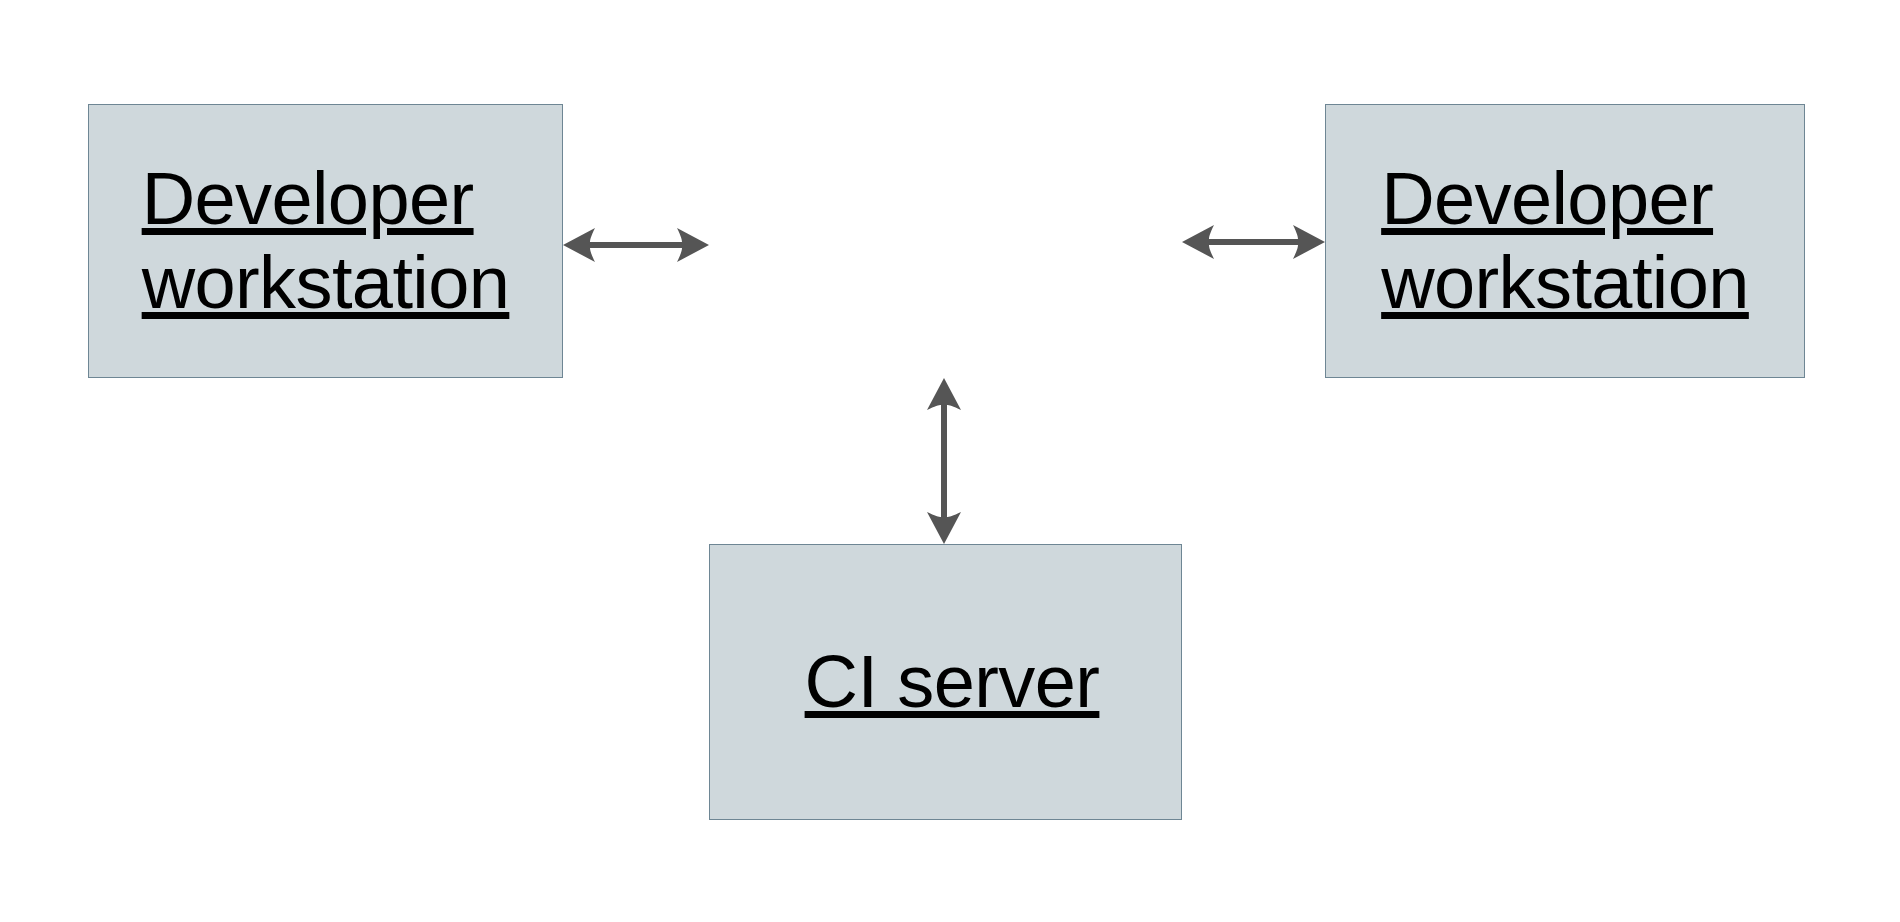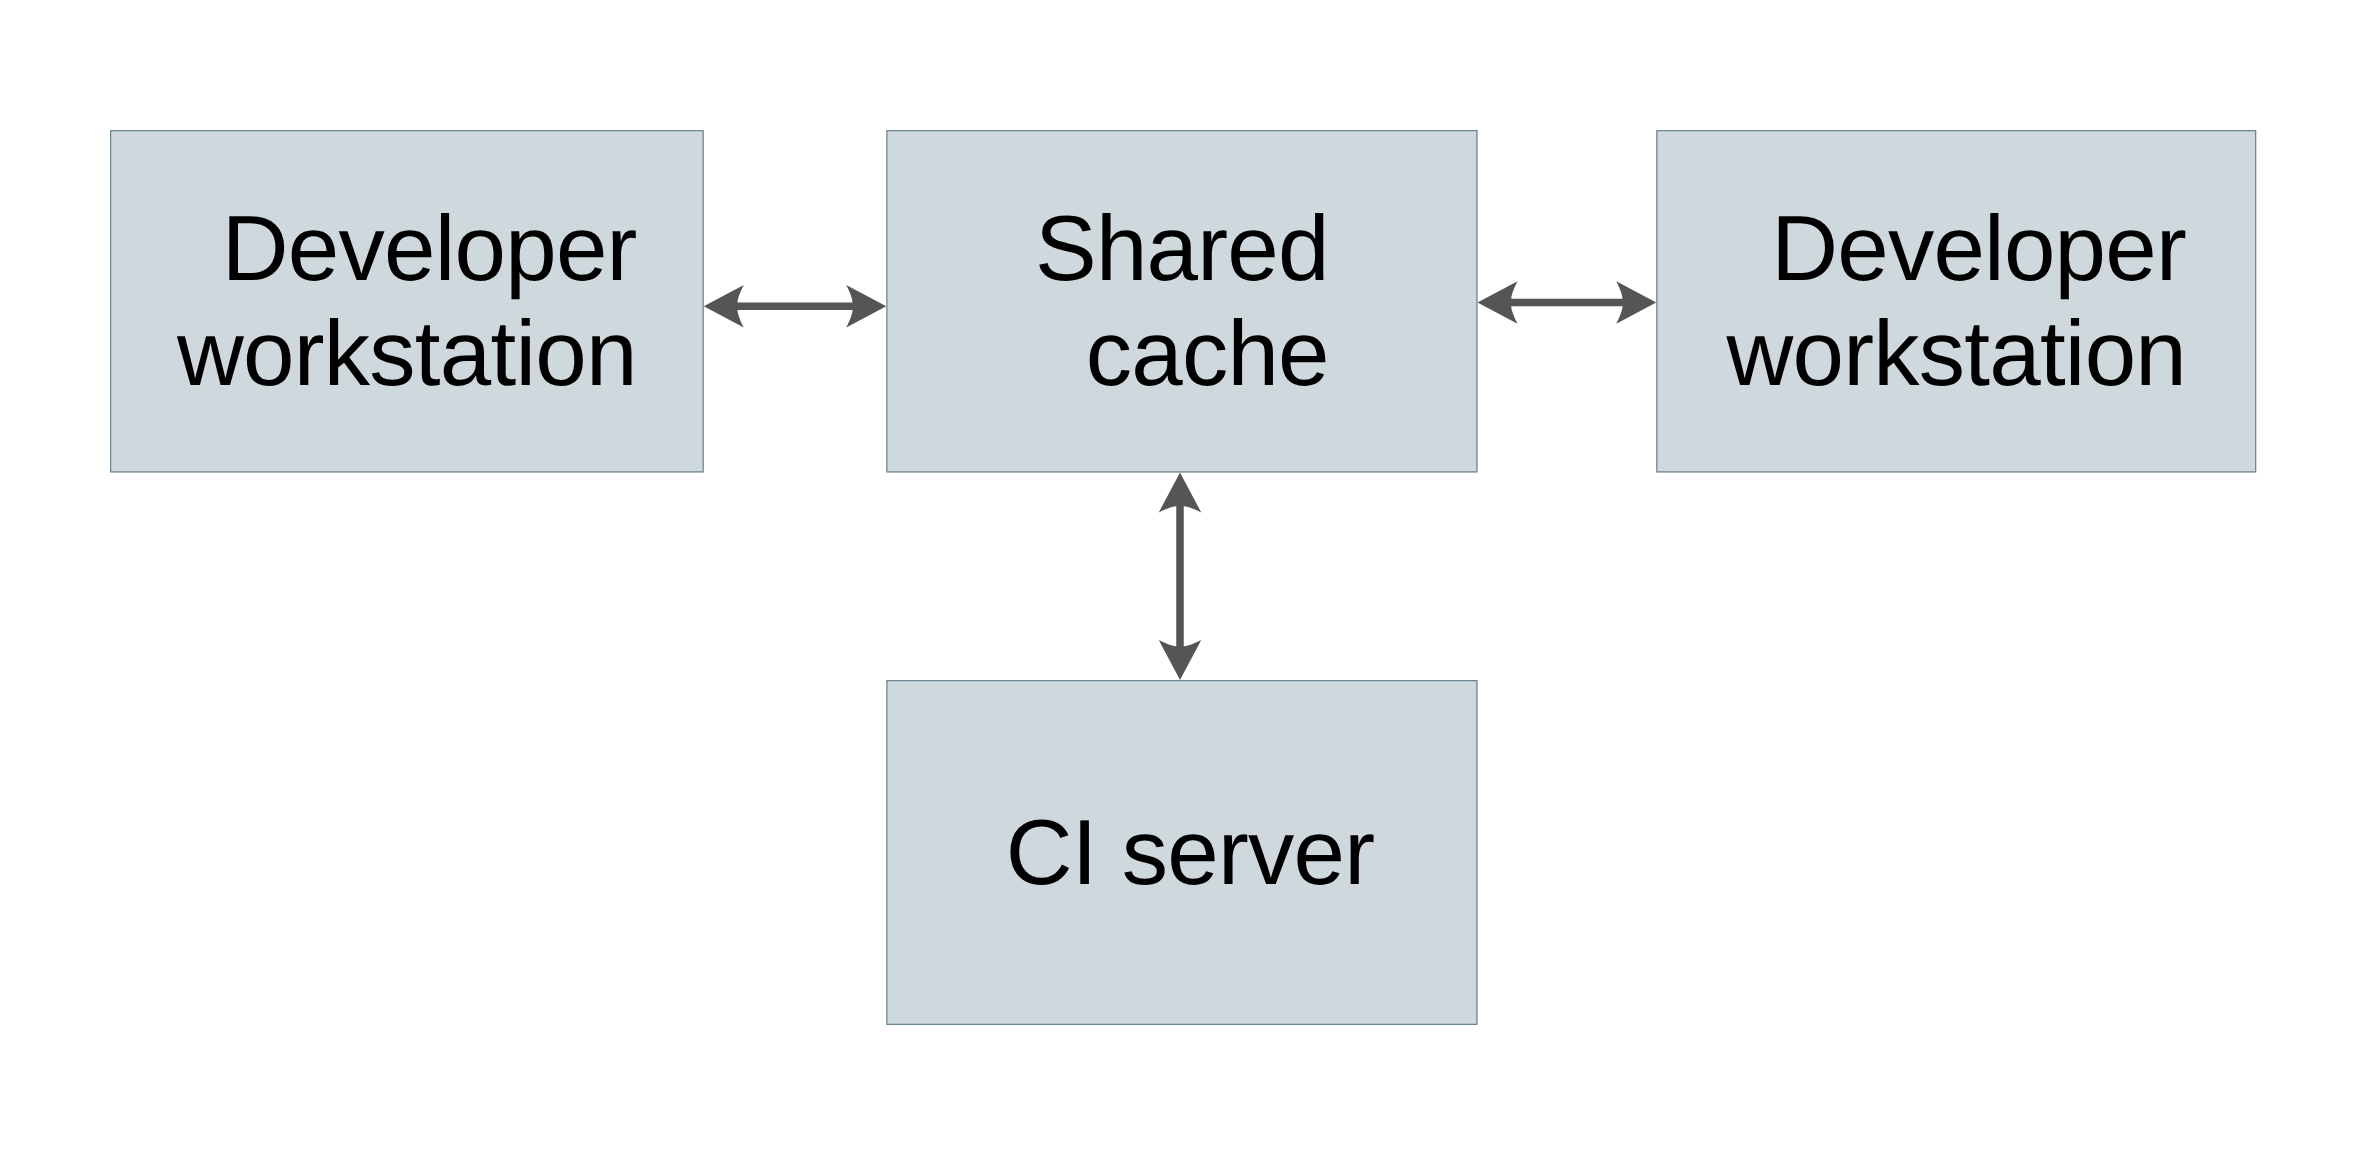--- a/index.html
+++ b/index.html
@@ -18,21 +18,22 @@
     overflow: hidden;
   }
   .node {
     position: absolute;
     box-sizing: border-box;
     background: #cfd8dc;
     border: 1.6px solid #6e8694;
     display: flex;
     align-items: center;
     justify-content: center;
-    text-align: right;
+    text-align: left;
+    text-decoration: underline;
   }
   .node-label {
     font-size: 74px;
     line-height: 1.13;
     color: #000000;
     letter-spacing: -0.6px;
     font-weight: 400;
     white-space: pre-line;
     padding: 0 10px;
   }
@@ -55,24 +56,20 @@
 </head>
 <body>
 
 <div id="canvas">
 
   <div class="node" id="node-dev-left">
     <span class="node-label">Developer
 workstation</span>
   </div>
 
-  <div class="node" id="node-shared">
-    <span class="node-label">Shared
-cache</span>
-  </div>
 
   <div class="node" id="node-dev-right">
     <span class="node-label">Developer
 workstation</span>
   </div>
 
   <div class="node" id="node-ci">
     <span class="node-label">CI server</span>
   </div>
 

